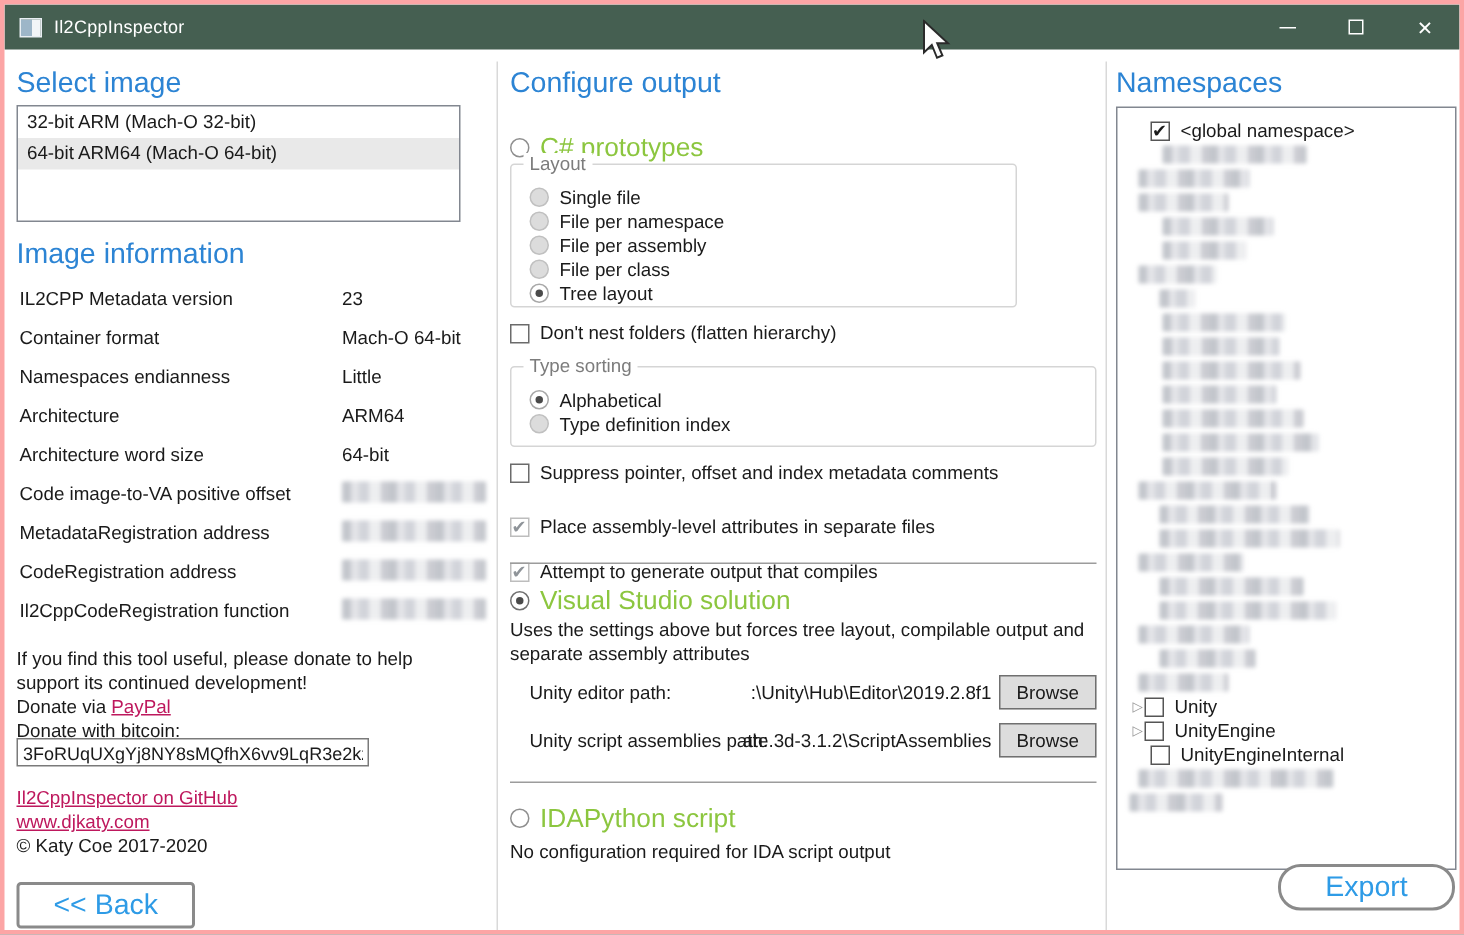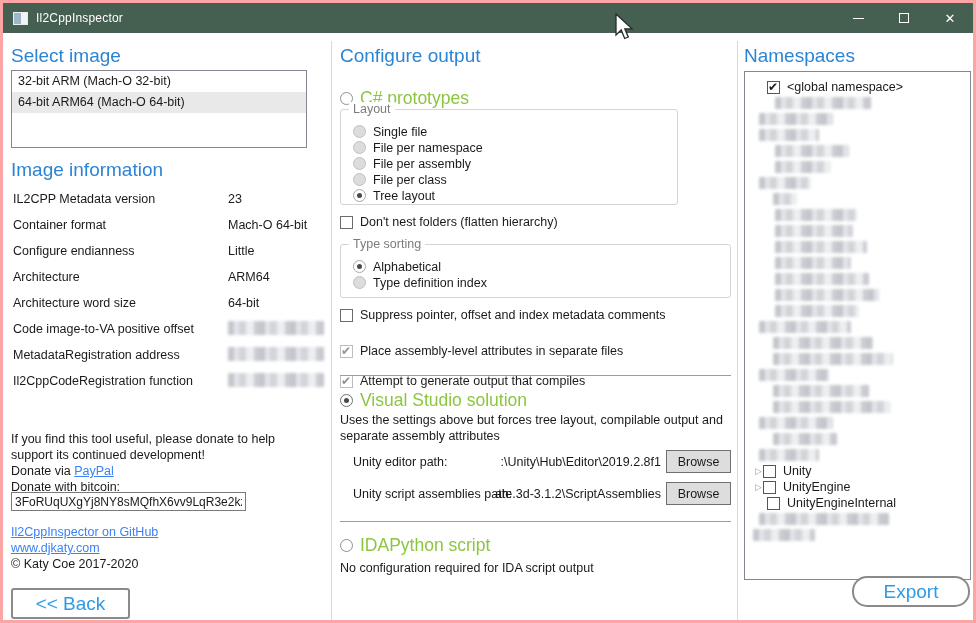--- a/index.html
+++ b/index.html
@@ -28,21 +28,21 @@
   #image-listbox { position:absolute; left:8px; top:67px; width:296px; height:78px; border:1px solid #828790; background:#fff; }
   .img-item { height:21px; line-height:21px; padding:0 6px; font-size:12.5px; white-space:nowrap; }
   .img-item.selected { background:#e9e9e9; }
   #info-rows { position:absolute; left:8px; top:183px; width:310px; }
   .info-row { position:relative; height:26px; }
   .info-label { position:absolute; left:2px; top:6px; }
   .info-value { position:absolute; left:217px; top:6px; }
   .redact { background:repeating-linear-gradient(90deg,#c3c6cc 0 6px,#e3e4e8 6px 11px,#d2d4da 11px 18px,#edeef0 18px 26px,#cbccd2 26px 31px); filter:blur(1.4px); border-radius:1px; }
   .info-redact { width:96px; height:14px; margin-top:-1px; }
   #donate-block { position:absolute; left:8px; top:428px; width:300px; line-height:16px; }
-  a.link { color:#3b82f6; text-decoration:underline; cursor:pointer; }
+  a.link { color:#be185d; text-decoration:underline; cursor:pointer; }
   #bitcoin-input { position:absolute; left:8px; top:489px; width:235px; height:19px; border:1px solid #7a7a7a; font-family:"Liberation Sans",sans-serif; font-size:12px; padding:0 3px; color:#1a1a1a; }
   #links-block { position:absolute; left:8px; top:521px; line-height:16px; }
   .big-btn { position:absolute; height:31px; background:#fff; border:2px solid #8a8a8a; border-radius:3px; color:#2e9be6; font-size:19px; font-family:"Liberation Sans",sans-serif; text-align:center; line-height:27px; cursor:pointer; }
   #back-button { left:8px; top:585px; width:119px; }
   #export-button { left:849px; top:573px; width:118px;border-radius:15px; }
   
   .radio { width:13px; height:13px; border-radius:50%; border:1px solid #8f8f8f; background:#fff; position:relative; display:inline-block; flex:none; }
   .radio.disabled { background:#dcdcdc; border-color:#c0c0c0; }
   .radio.checked::after { content:""; position:absolute; left:3px; top:3px; width:5px; height:5px; border-radius:50%; background:#4a4a4a; }
   .cb { width:13px; height:13px; border:1px solid #6b6b6b; background:#fff; position:relative; display:inline-block; flex:none; }
@@ -105,37 +105,41 @@
   <div id="info-rows">
       <div class="info-row">
         <span class="info-label">IL2CPP Metadata version</span>
         <span class="info-value">23</span>
       </div>
       <div class="info-row">
         <span class="info-label">Container format</span>
         <span class="info-value">Mach-O 64-bit</span>
       </div>
       <div class="info-row">
-        <span class="info-label">Configure endianness</span>
+        <span class="info-label">Namespaces endianness</span>
         <span class="info-value">Little</span>
       </div>
       <div class="info-row">
         <span class="info-label">Architecture</span>
         <span class="info-value">ARM64</span>
       </div>
       <div class="info-row">
         <span class="info-label">Architecture word size</span>
         <span class="info-value">64-bit</span>
       </div>
       <div class="info-row">
         <span class="info-label">Code image-to-VA positive offset</span>
         <span class="info-value redact info-redact"></span>
       </div>
       <div class="info-row">
         <span class="info-label">MetadataRegistration address</span>
+        <span class="info-value redact info-redact"></span>
+      </div>
+      <div class="info-row">
+        <span class="info-label">CodeRegistration address</span>
         <span class="info-value redact info-redact"></span>
       </div>
       <div class="info-row">
         <span class="info-label">Il2CppCodeRegistration function</span>
         <span class="info-value redact info-redact"></span>
       </div>
     </div>
 
   <div id="donate-block">
     <span>If you find this tool useful, please donate to help</span><br>

